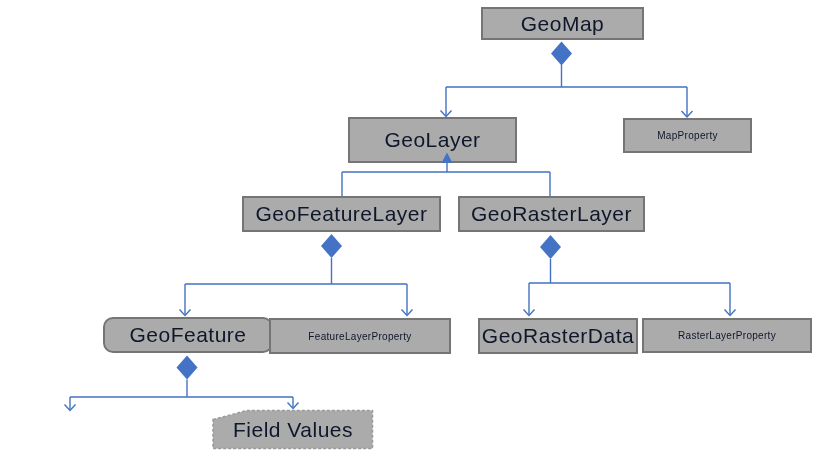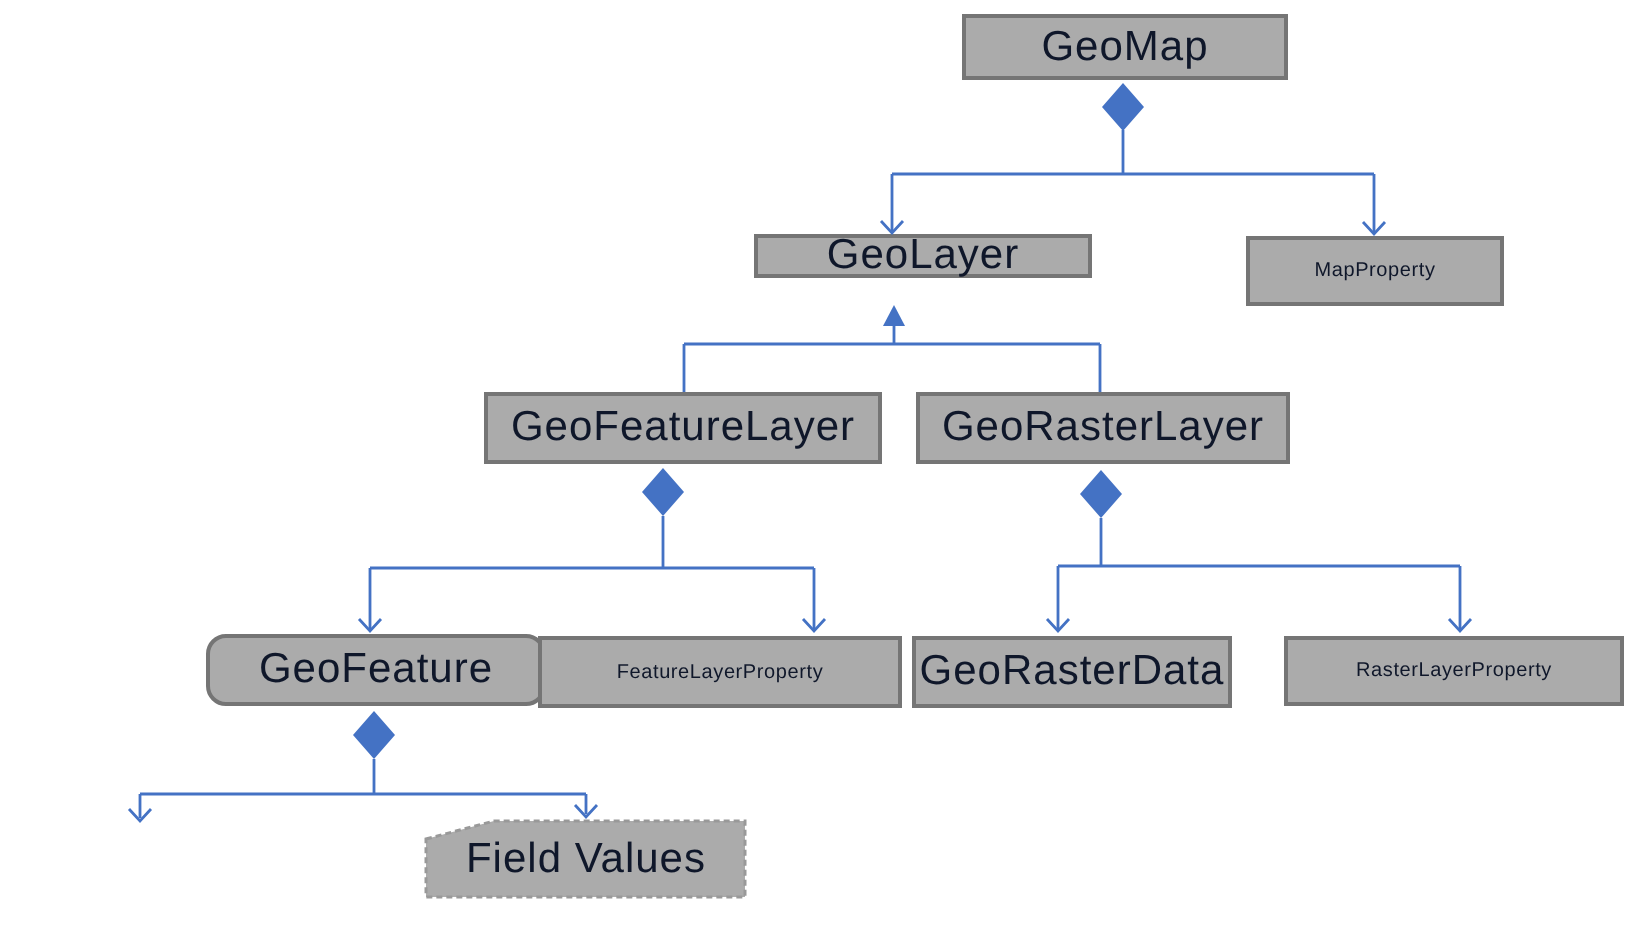--- a/index.html
+++ b/index.html
@@ -32,33 +32,33 @@
     pointer-events:none;
   }
 </style>
 </head>
 <body>
 
 <div id="canvas">
 
   <div class="node" style="left:481px;top:7px;width:163px;height:33px;">GeoMap</div>
 
-  <div class="node" style="left:377px;top:117px;width:169px;height:22px;">GeoLayer</div>
+  <div class="node" style="left:348px;top:117px;width:169px;height:46px;">GeoLayer</div>
 
   <div class="node small" style="left:623px;top:118px;width:129px;height:35px;">MapProperty</div>
 
   <div class="node" style="left:242px;top:196px;width:199px;height:36px;">GeoFeatureLayer</div>
 
   <div class="node" style="left:458px;top:196px;width:187px;height:36px;">GeoRasterLayer</div>
 
   <div class="node" style="left:103px;top:317px;width:170px;height:36px;border-radius:10px;">GeoFeature</div>
 
   <div class="node small" style="left:269px;top:318px;width:182px;height:36px;">FeatureLayerProperty</div>
 
-  <div class="node" style="left:456px;top:318px;width:160px;height:36px;">GeoRasterData</div>
+  <div class="node" style="left:478px;top:318px;width:160px;height:36px;">GeoRasterData</div>
 
   <div class="node small" style="left:642px;top:318px;width:170px;height:35px;">RasterLayerProperty</div>
 
 
   <div class="node plain" style="left:213px;top:410px;width:160px;height:39px;">Field Values</div>
 
   <svg id="edges" width="816" height="463" viewBox="0 0 816 463">
 
     <polygon points="213,419.5 247,410.5 372.5,410.5 372.5,448.5 213,448.5" fill="#ababab" stroke="#999999" stroke-width="1.5" stroke-dasharray="3 2"></polygon>
 

